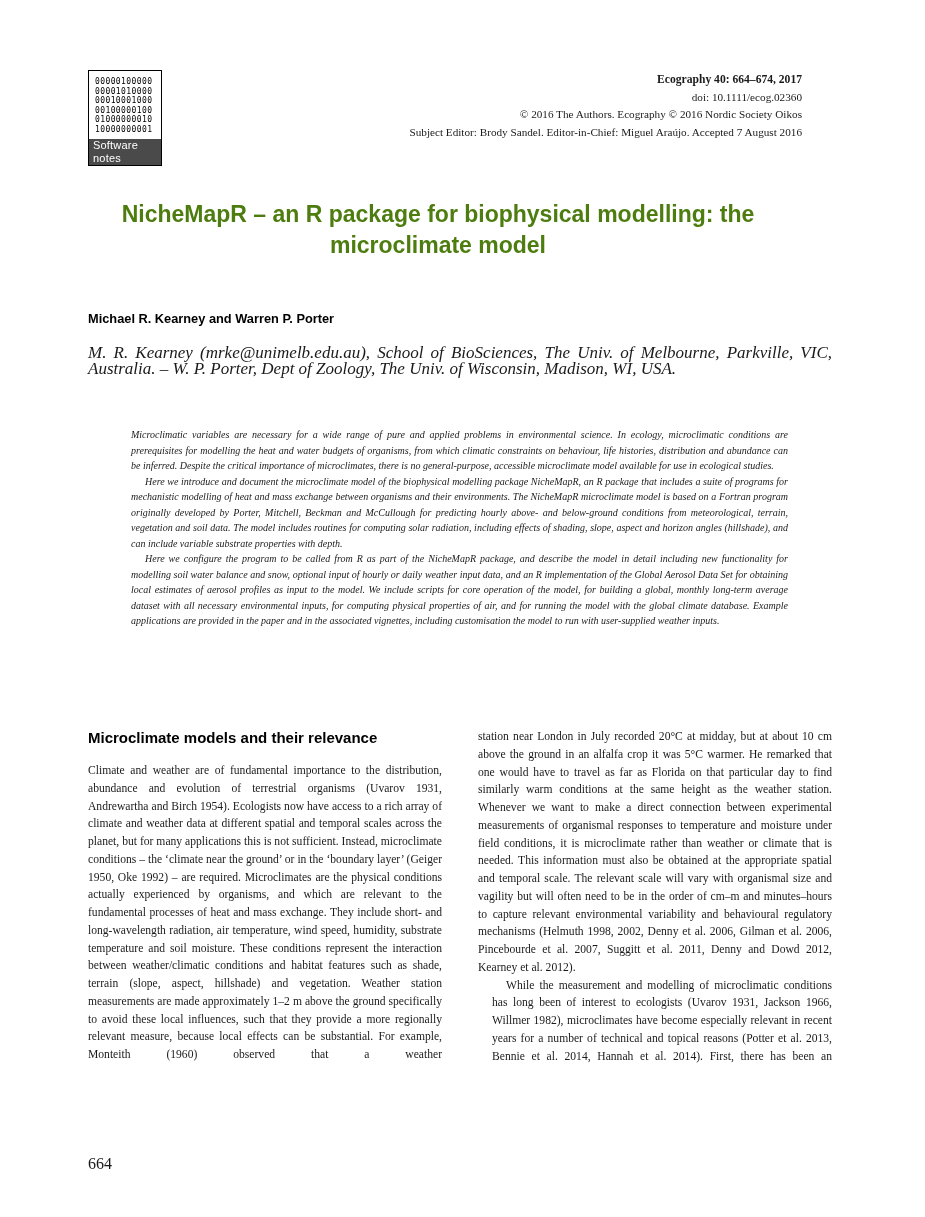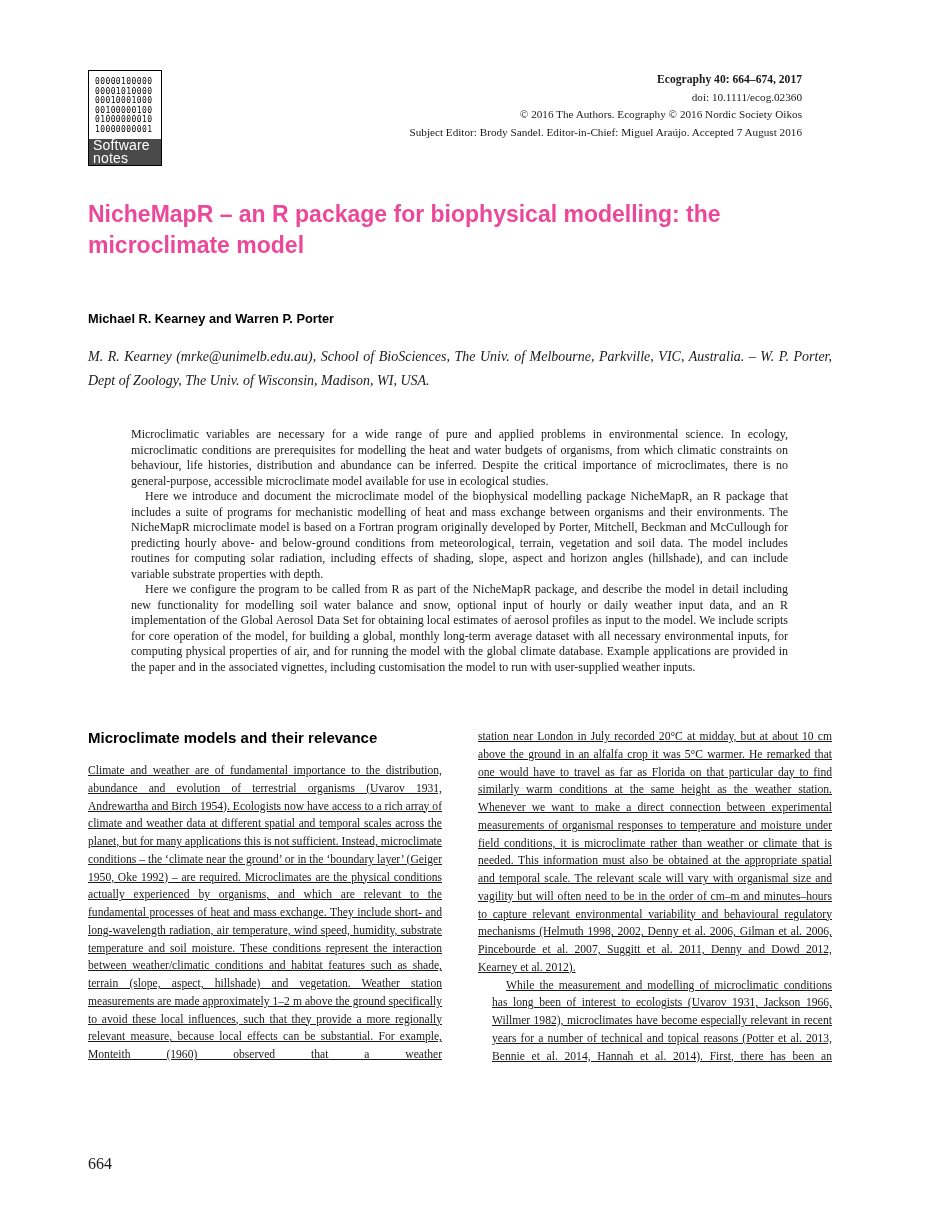--- a/index.html
+++ b/index.html
@@ -29,21 +29,21 @@
     font-size: 8px;
     line-height: 9.5px;
     letter-spacing: 0.4px;
     color: #000;
     white-space: nowrap;
   }
   .logo-label {
     background: #4a4a4a;
     color: #ffffff;
     font-family: "Liberation Sans", sans-serif;
-    font-size: 14px;
+    font-size: 11px;
     line-height: 13px;
     padding: 0 4px;
     letter-spacing: 0.2px;
   }
 
   
   .header {
     position: absolute;
     top: 71px;
     right: 95px;
@@ -57,51 +57,53 @@
   
   .title {
     position: absolute;
     left: 88px;
     top: 199px;
     width: 700px;
     font-family: "Liberation Sans", sans-serif;
     font-weight: bold;
     font-size: 23px;
     line-height: 31px;
-    color: #ec4899;
+    color: #4d7c0f;
+    text-align: center;
   }
   .authors {
     position: absolute;
     left: 88px;
     top: 311px;
     font-family: "Liberation Sans", sans-serif;
     font-weight: bold;
     font-size: 12.8px;
     color: #000;
   }
   .affiliation {
     position: absolute;
     left: 88px;
     top: 345px;
     width: 744px;
     font-style: italic;
-    font-size: 14px;
-    line-height: 24px;
+    font-size: 17px;
+    line-height: 16px;
     text-align: justify;
   }
 
   
   .abstract {
     position: absolute;
     left: 131px;
     top: 427px;
     width: 657px;
-    font-size: 12px;
+    font-size: 10px;
     line-height: 15.5px;
     text-align: justify;
+    font-style: italic;
   }
   .abstract p.indent { text-indent: 14px; }
 
   
   .columns {
     position: absolute;
     left: 88px;
     top: 728px;
     width: 744px;
     display: flex;
@@ -113,21 +115,20 @@
     font-weight: bold;
     font-size: 15px;
     line-height: 20px;
     color: #000;
     margin-bottom: 14px;
   }
   .body-p {
     font-size: 11.6px;
     line-height: 17.75px;
     text-align: justify;
-    text-decoration: underline;
   }
   .body-p.indent { text-indent: 14px; margin-left: 14px; }
   .body-p.continued { text-align-last: justify; }
 
   .page-number {
     position: absolute;
     left: 88px;
     top: 1155px;
     font-size: 16px;
   }

